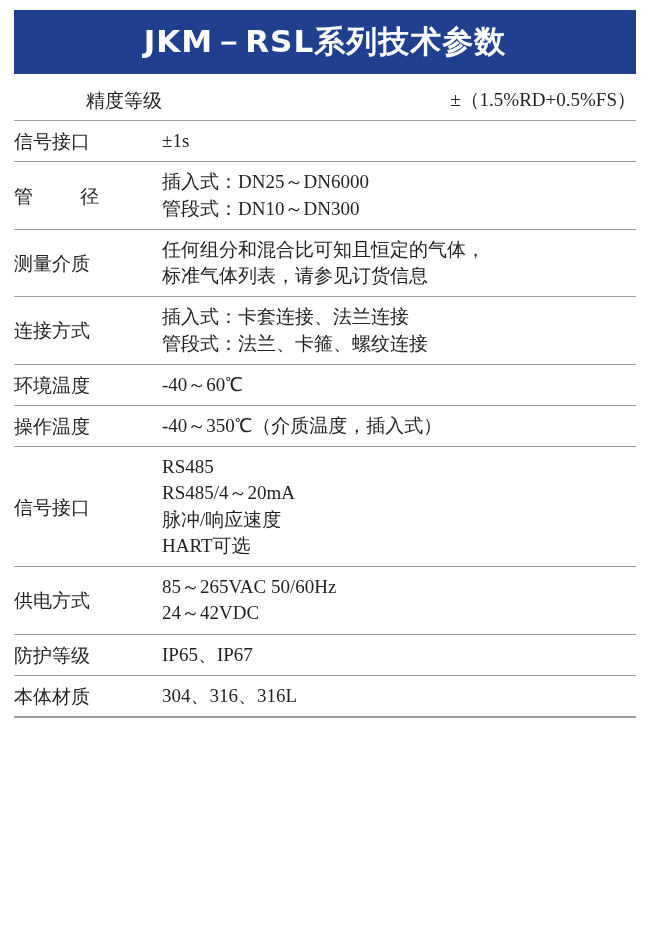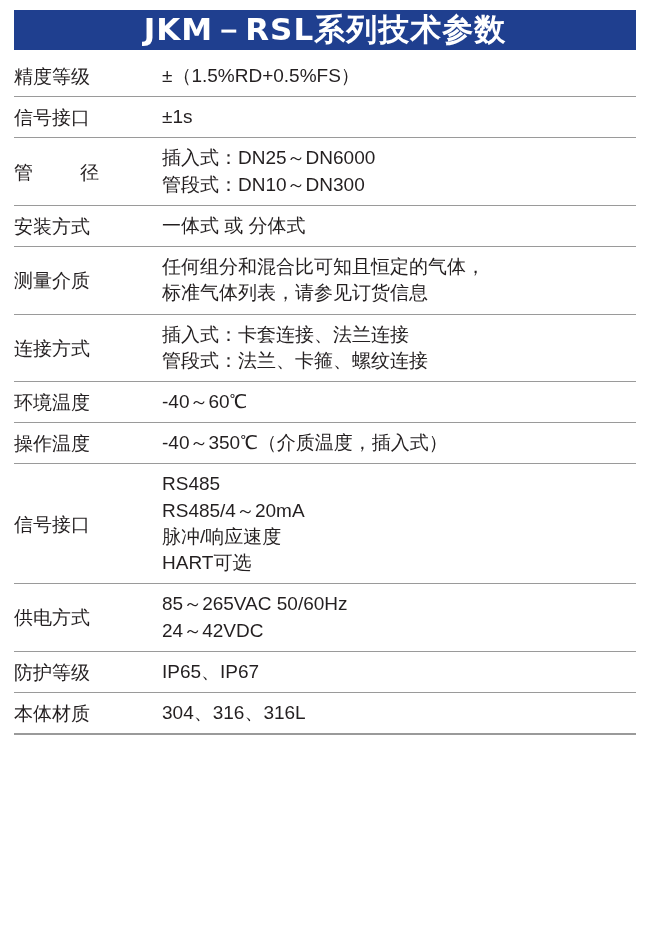--- a/index.html
+++ b/index.html
@@ -16,21 +16,21 @@
   }
   .sheet {
     width: 650px;
     height: 928px;
     position: relative;
     box-sizing: border-box;
     padding: 0 14px;
   }
   .title-bar {
     margin: 10px 0 0 0;
-    height: 40px;
+    height: 64px;
     background: #1f3f8f;
     display: flex;
     align-items: center;
     justify-content: center;
   }
   .title-text {
     color: #ffffff;
     font-size: 31px;
     font-weight: bold;
     letter-spacing: 1px;
@@ -40,40 +40,41 @@
     width: 100%;
     border-collapse: collapse;
     margin-top: 6px;
     table-layout: fixed;
   }
   table.spec tr {
     border-bottom: 1px solid #9a9a9a;
   }
   table.spec tr:first-child {
     border-top: none;
+    text-align: right;
   }
   table.spec td {
     vertical-align: middle;
     padding: 7px 0 7px 0;
     font-size: 19px;
     line-height: 1.38;
   }
   td.label {
     width: 148px;
     padding-left: 6px;
     font-family: "DejaVu Sans", "Liberation Sans", sans-serif;
     font-size: 19px;
     white-space: nowrap;
   }
   td.label .spaced {
     letter-spacing: 14px;
   }
   td.value {
     padding-left: 10px;
-    font-family: Liberation Sans, sans-serif;
+    font-family: Liberation Serif, serif;
     font-size: 19px;
   }
   td.value .line {
     display: block;
     white-space: nowrap;
   }
   .bottom-rule {
     border-top: 1px solid #9a9a9a;
     margin-top: 0;
   }
@@ -99,26 +100,20 @@
           <td class="label"><span>信号接口</span></td>
           <td class="value">
             <span class="line">±1s</span>
           </td>
         </tr>
         <tr>
           <td class="label"><span class="spaced">管　径</span></td>
           <td class="value">
             <span class="line">插入式：DN25～DN6000</span>
             <span class="line">管段式：DN10～DN300</span>
-          </td>
-        </tr>
-        <tr>
-          <td class="label"><span>安装方式</span></td>
-          <td class="value">
-            <span class="line">一体式 或 分体式</span>
           </td>
         </tr>
         <tr>
           <td class="label"><span>测量介质</span></td>
           <td class="value">
             <span class="line">任何组分和混合比可知且恒定的气体，</span>
             <span class="line">标准气体列表，请参见订货信息</span>
           </td>
         </tr>
         <tr>

